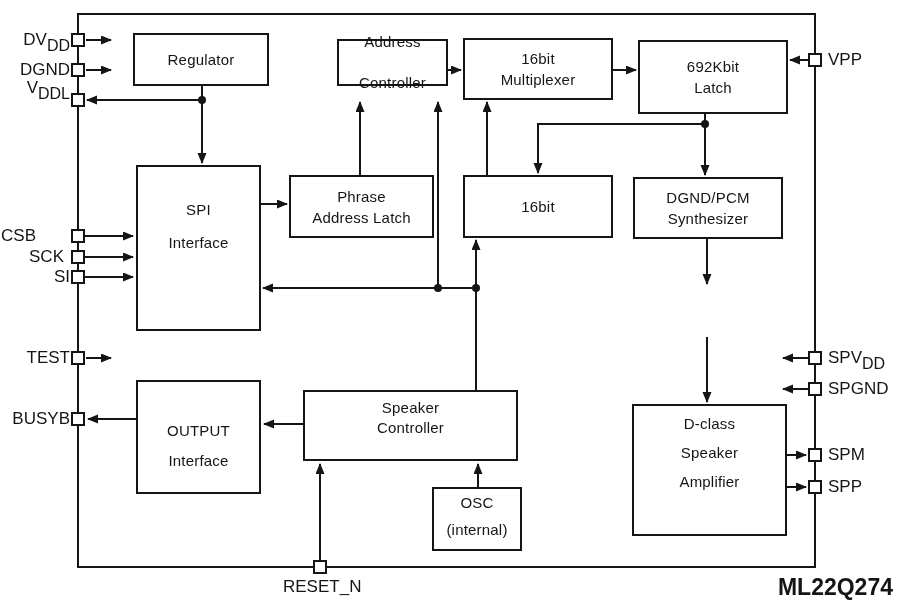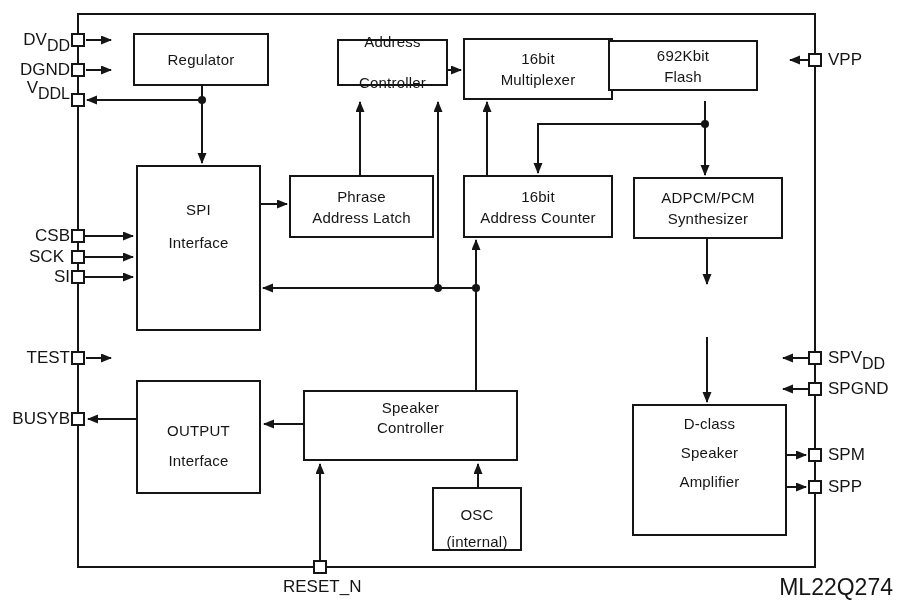--- a/index.html
+++ b/index.html
@@ -23,21 +23,21 @@
     transform:translate(-50%,-50%); z-index:4;
   }
   .pin-label{
     position:absolute; z-index:3; font-size:17px; white-space:nowrap;
     transform:translateY(-50%);
   }
   .pin-label sub{
     font-size:16px; line-height:0; position:relative; bottom:-2px;
   }
   #part-number{
-    position:absolute; z-index:3; font-size:23px; font-weight:normal;
+    position:absolute; z-index:3; font-size:23px; font-weight:bold;
     white-space:nowrap; transform:translateY(-50%);
   }
 </style>
 </head>
 <body>
 
 <div id="stage">
 
   <svg id="wires" width="900" height="608" viewBox="0 0 900 608">
     <defs>
@@ -102,57 +102,56 @@
   <div class="block c tight" style="left:337px;top:39px;width:111px;height:47px;gap:21px">
     <div class="bl">Address</div>
     <div class="bl">Controller</div>
   </div>
 
   <div class="block c" style="left:463px;top:38px;width:150px;height:62px">
     <div class="bl">16bit</div>
     <div class="bl">Multiplexer</div>
   </div>
 
-  <div class="block c" style="left:608px;top:40px;width:150px;height:51px">
+  <div class="block c" style="left:638px;top:40px;width:150px;height:74px">
     <div class="bl">692Kbit</div>
-    <div class="bl">Flash</div>
+    <div class="bl">Latch</div>
   </div>
 
   <div class="block" style="left:136px;top:165px;width:125px;height:166px;padding-top:32px;gap:12px">
     <div class="bl">SPI</div>
     <div class="bl">Interface</div>
   </div>
 
   <div class="block c" style="left:289px;top:175px;width:145px;height:63px">
     <div class="bl">Phrase</div>
     <div class="bl">Address Latch</div>
   </div>
 
   <div class="block c" style="left:463px;top:175px;width:150px;height:63px">
     <div class="bl">16bit</div>
-    <div class="bl">Address Counter</div>
   </div>
 
   <div class="block c" style="left:633px;top:177px;width:150px;height:62px">
-    <div class="bl">ADPCM/PCM</div>
+    <div class="bl">DGND/PCM</div>
     <div class="bl">Synthesizer</div>
   </div>
 
 
   <div class="block" style="left:136px;top:380px;width:125px;height:114px;padding-top:38px;gap:9px">
     <div class="bl">OUTPUT</div>
     <div class="bl">Interface</div>
   </div>
 
   <div class="block tight" style="left:303px;top:390px;width:215px;height:71px;padding-top:6px">
     <div class="bl">Speaker</div>
     <div class="bl">Controller</div>
   </div>
 
-  <div class="block" style="left:432px;top:487px;width:90px;height:64px;padding-top:15px;gap:6px">
+  <div class="block" style="left:432px;top:487px;width:90px;height:64px;padding-top:3px;gap:6px">
     <div class="bl">OSC</div>
     <div class="bl">(internal)</div>
   </div>
 
   <div class="block" style="left:632px;top:404px;width:155px;height:132px;padding-top:7px;gap:8px">
     <div class="bl">D-class</div>
     <div class="bl">Speaker</div>
     <div class="bl">Amplifier</div>
   </div>
 
@@ -167,21 +166,21 @@
   <div class="pin" style="left:320px;top:567px"></div>
   <div class="pin" style="left:815px;top:60px"></div>
   <div class="pin" style="left:815px;top:358px"></div>
   <div class="pin" style="left:815px;top:389px"></div>
   <div class="pin" style="left:815px;top:455px"></div>
   <div class="pin" style="left:815px;top:487px"></div>
 
   <div class="pin-label" style="right:830px;top:40px"><span>DV</span><sub>DD</sub></div>
   <div class="pin-label" style="right:830px;top:70px"><span>DGND</span></div>
   <div class="pin-label" style="right:830px;top:88px"><span>V</span><sub>DDL</sub></div>
-  <div class="pin-label" style="right:830px;top:236px"><span>CSB</span></div>
+  <div class="pin-label" style="right:864px;top:236px"><span>CSB</span></div>
   <div class="pin-label" style="right:836px;top:257px"><span>SCK</span></div>
   <div class="pin-label" style="right:830px;top:277px"><span>SI</span></div>
   <div class="pin-label" style="right:830px;top:358px"><span>TEST</span></div>
   <div class="pin-label" style="right:830px;top:419px"><span>BUSYB</span></div>
   <div class="pin-label" style="left:283px;top:587px"><span>RESET_N</span></div>
   <div class="pin-label" style="left:828px;top:60px"><span>VPP</span></div>
   <div class="pin-label" style="left:828px;top:358px"><span>SPV</span><sub>DD</sub></div>
   <div class="pin-label" style="left:828px;top:389px"><span>SPGND</span></div>
   <div class="pin-label" style="left:828px;top:455px"><span>SPM</span></div>
   <div class="pin-label" style="left:828px;top:487px"><span>SPP</span></div>

